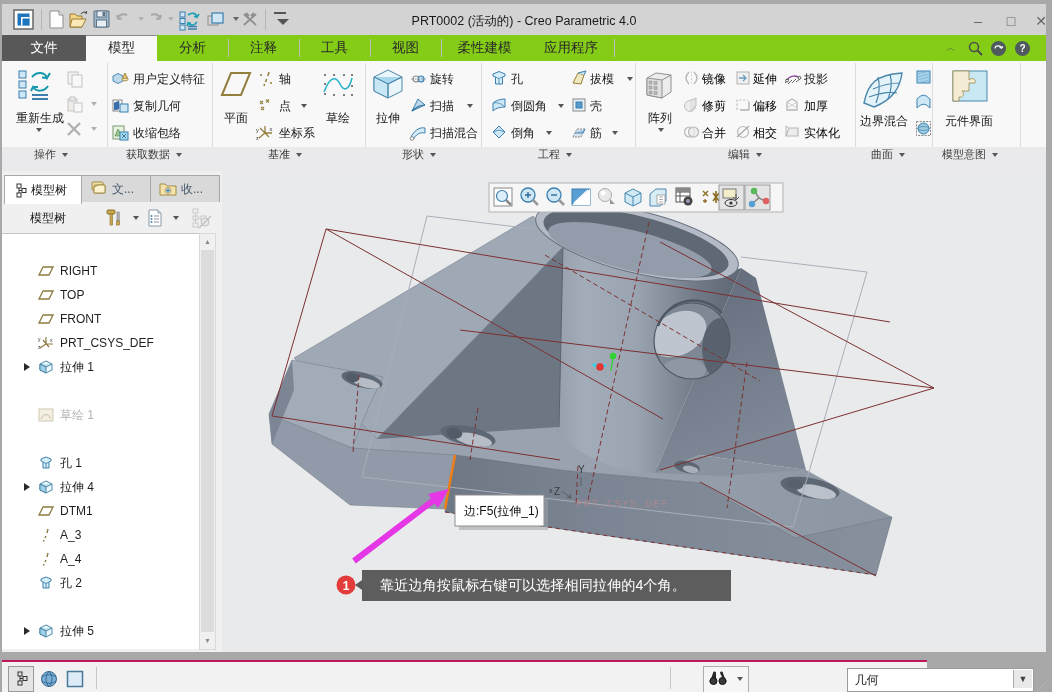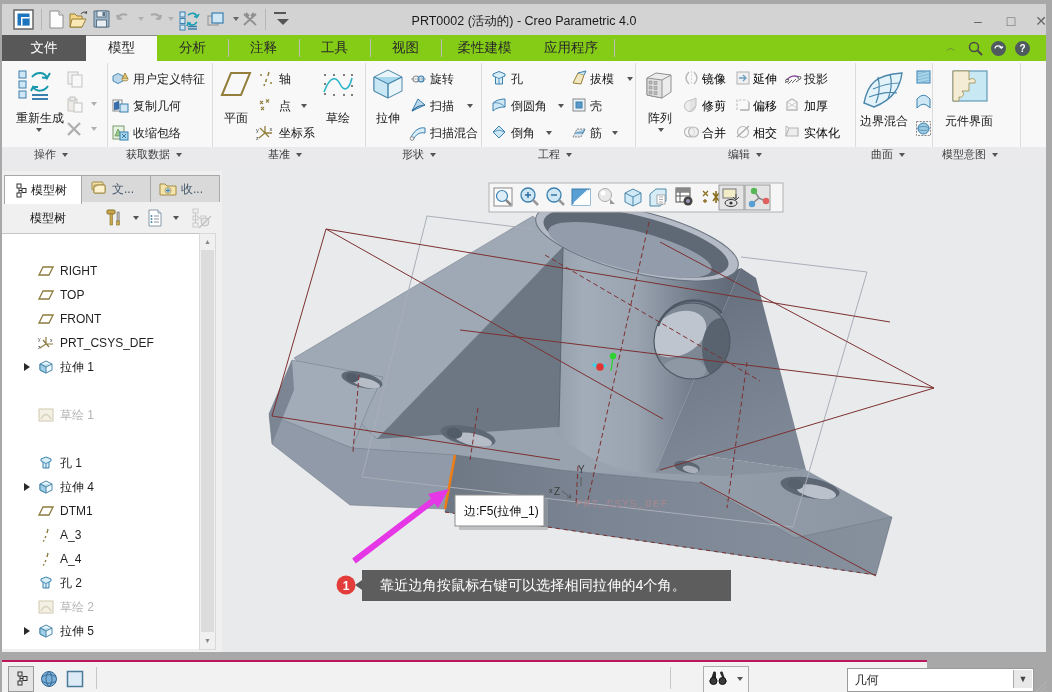--- a/index.html
+++ b/index.html
@@ -497,27 +497,20 @@
         </svg>
         <span class="tx">A_4</span>
       </div>
     <div class="titem" style="top:337px">
         <svg class="ic" viewBox="0 0 16 16">
           <path d="M3 4 L8 2 L13 4 L13 6 L11 7 L11 13 L5 13 L5 7 L3 6 Z" fill="#d8eef8" stroke="#3a81ad" stroke-width="1"></path>
           <path d="M5 7 L8 8.5 L11 7 M8 8.5 L8 13" fill="none" stroke="#3a81ad" stroke-width="0.9"></path>
         </svg>
         <span class="tx">孔 2</span>
       </div>
-    <div class="titem" style="top:361px">
-        <svg class="ic" viewBox="0 0 16 16">
-          <rect x="1" y="2" width="14" height="12" fill="#f3f0e4" stroke="#cfcab0" stroke-width="1"></rect>
-          <path d="M3 12 Q8 3 13 12" fill="none" stroke="#d8d2bc" stroke-width="1.4"></path>
-        </svg>
-        <span class="tx" style="color:#b4b4b4">草绘 2</span>
-      </div>
     <div class="titem" style="top:385px">
         <span class="exp"></span>
         <svg class="ic" viewBox="0 0 16 16">
           <path d="M2 5 L8 2 L14 5 L14 11 L8 14 L2 11 Z" fill="#eef7fb" stroke="#4a87ab" stroke-width="1"></path>
           <path d="M2 5 L8 8 L14 5" fill="#bfe2f2" stroke="#4a87ab" stroke-width="1"></path>
           <path d="M2 5 L8 8 L8 14 L2 11 Z" fill="#9fd0e8" stroke="#4a87ab" stroke-width="1"></path>
         </svg>
         <span class="tx">拉伸 5</span>
       </div>
   </div>

